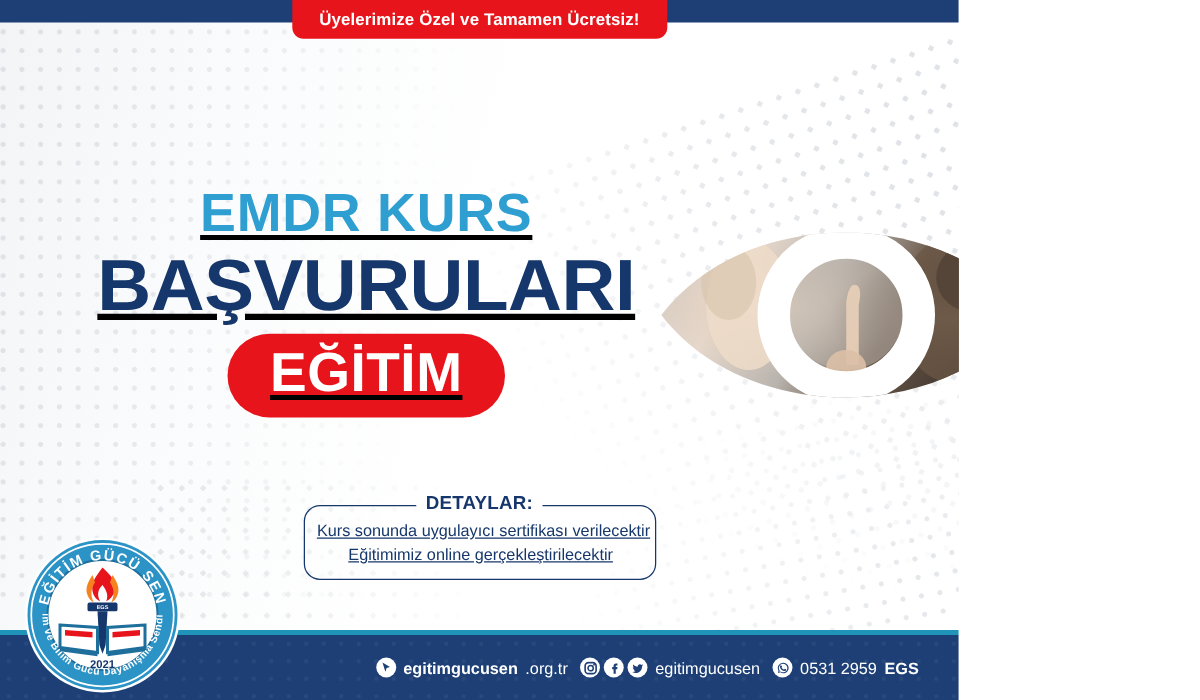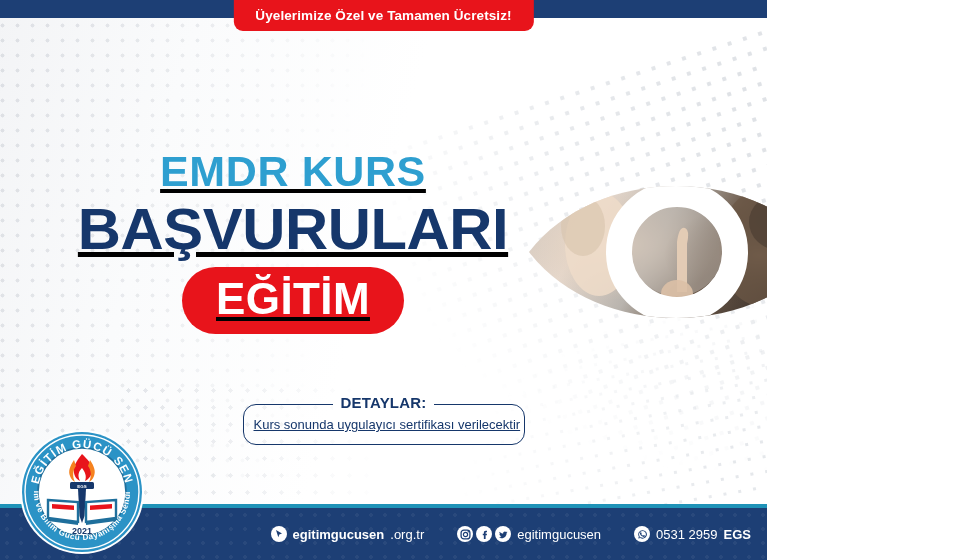--- a/index.html
+++ b/index.html
@@ -191,26 +191,26 @@
     background: #1d3f75;
   }
   .footer-dots {
     position: absolute;
     inset: 0;
     background-image: radial-gradient(rgba(255,255,255,.05) 1.6px, transparent 1.8px);
     background-size: 14px 14px;
   }
   .footer-row {
     position: absolute;
-    right: 16px;
+    right: 32px;
     top: 50%;
     transform: translateY(-50%);
     display: flex;
     align-items: flex-start;
-    gap: 33px;
+    gap: 10px;
   }
   .f-item {
     display: flex;
     align-items: center;
     gap: 6px;
     color: #ffffff;
     font-size: 13px;
     line-height: 1;
     white-space: nowrap;
   }
@@ -294,20 +294,21 @@
         <path d="M150 120 L150 70 Q152 54 158 56 Q163 58 160 72 L160 120 Z" fill="#e6cdb6" opacity=".95"></path>
         <ellipse cx="150" cy="122" rx="16" ry="14" fill="#dcc0a6" opacity=".9"></ellipse>
         <circle cx="150" cy="80" r="58" fill="none" stroke="#ffffff" stroke-width="26"></circle>
       </g>
     </svg>
   </div>
 
   <div class="details">
     <div class="details-title">DETAYLAR:</div>
     <div class="details-line">Kurs sonunda uygulayıcı sertifikası verilecektir</div>
+    <div class="details-line">Eğitimimiz online gerçekleştirilecektir</div>
   </div>
 
   <div class="teal-stripe"></div>
   <div class="footer">
     <div class="footer-dots"></div>
 
     <div class="footer-row">
 
       <div class="f-item">
         <span class="ic">

